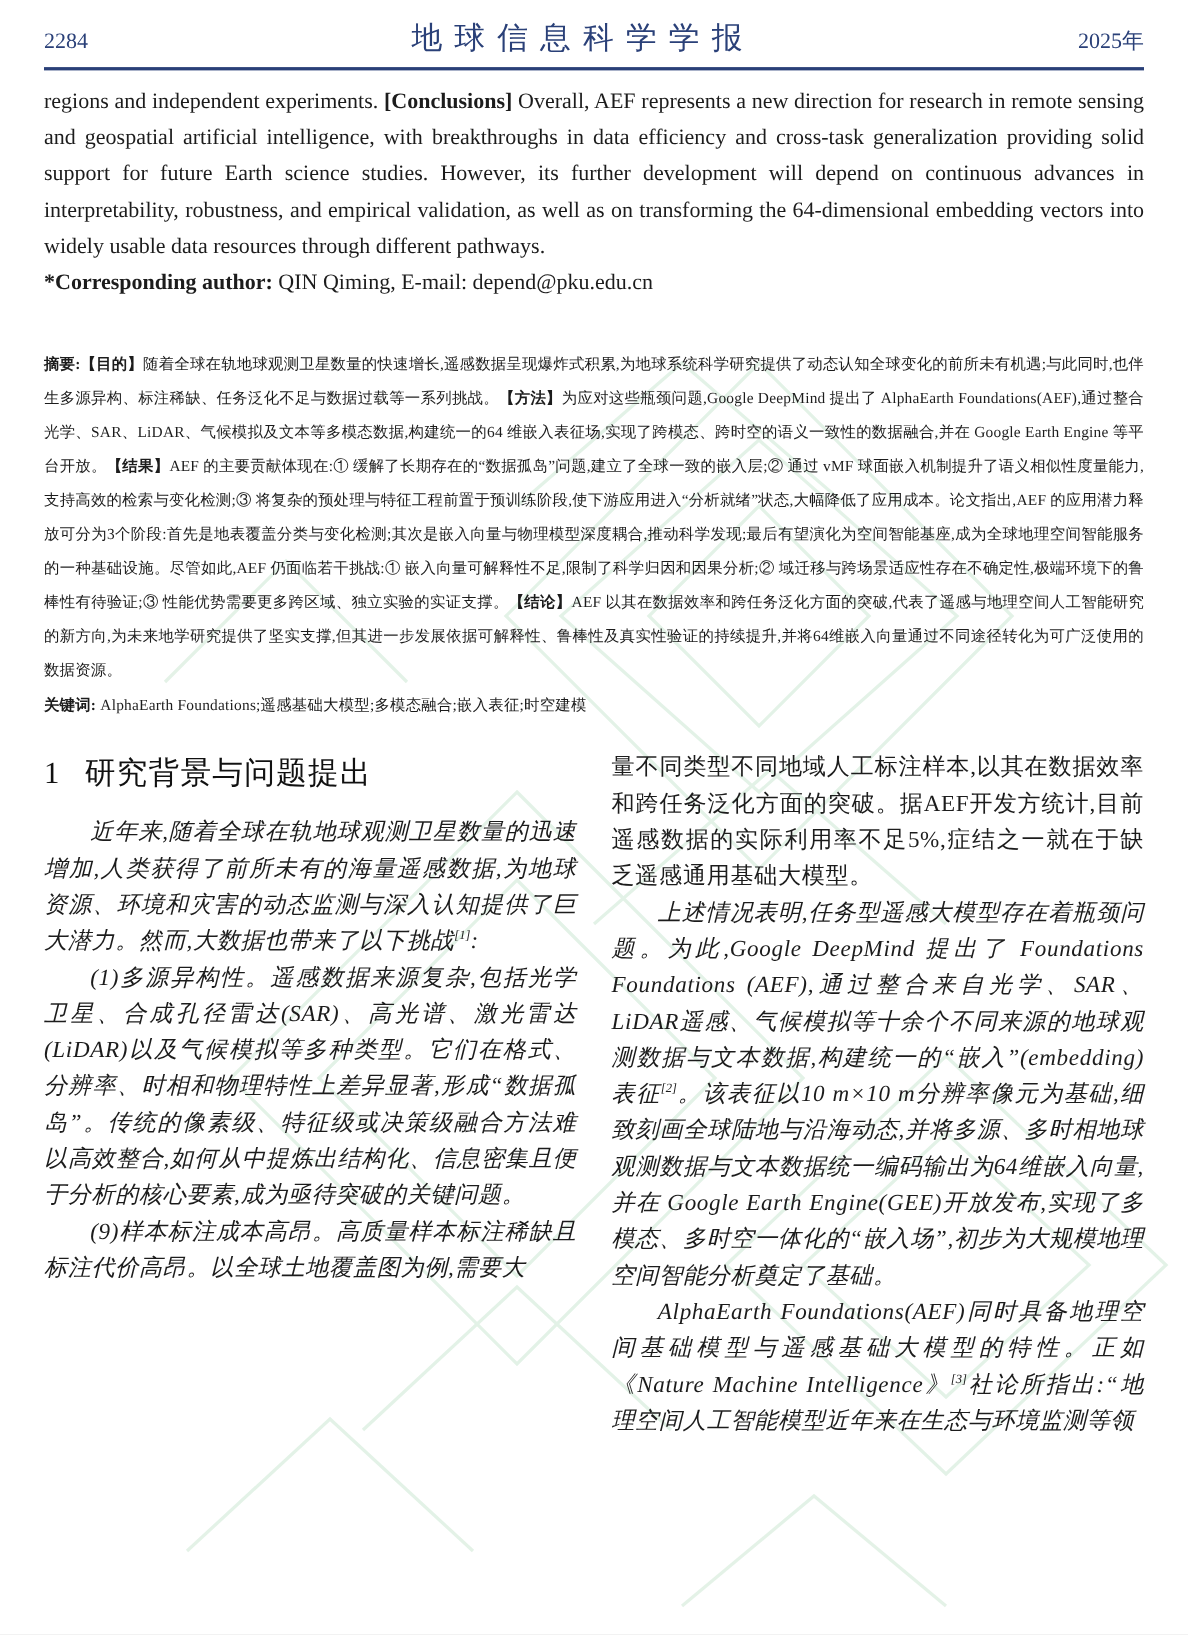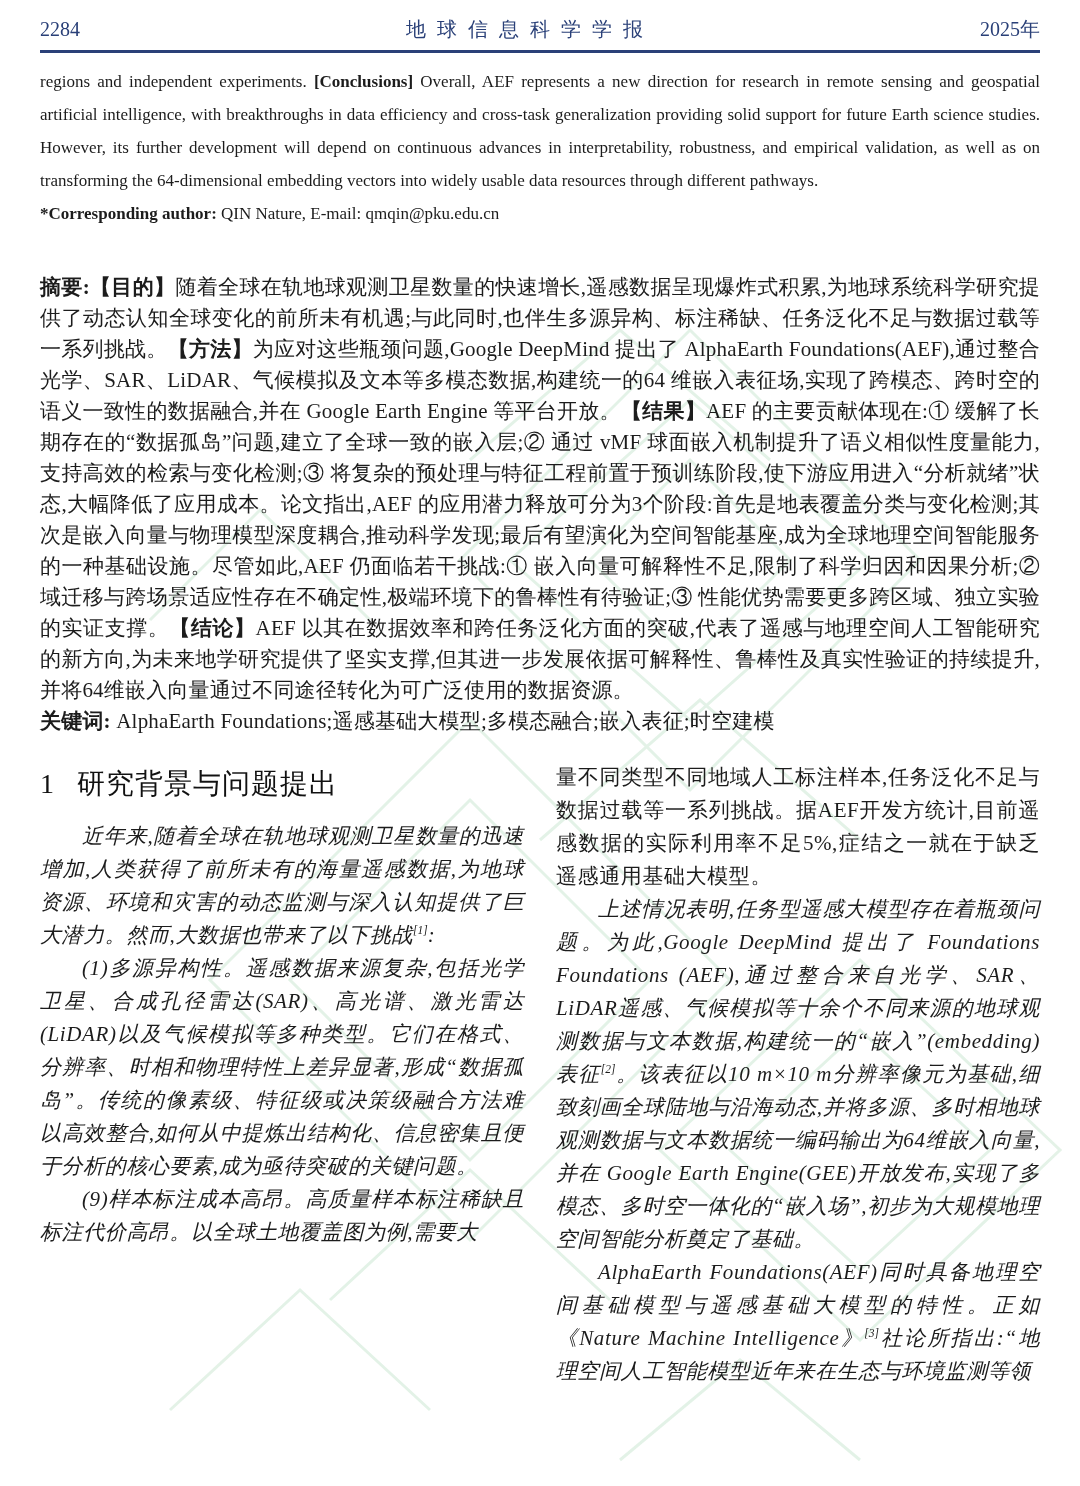--- a/index.html
+++ b/index.html
@@ -14,29 +14,29 @@
   }
   .wm{position:absolute;inset:0;z-index:0;pointer-events:none;}
   .content{position:relative;z-index:1;padding:0 40px;}
 
   
   .hdr-row{
     display:flex;justify-content:space-between;align-items:baseline;
     padding-top:16px;color:var(--navy,#2a4078);
     font-size:20px;
   }
-  .hdr-title{letter-spacing:11px;font-size:20px;}
+  .hdr-title{letter-spacing:11px;font-size:28px;}
   .hdr-rule{border-bottom:3px solid var(--navy,#2a4078);margin-top:7px;}
 
   
-  .en-block{margin-top:12px;font-size:17px;line-height:33px;text-align:justify;}
+  .en-block{margin-top:12px;font-size:20px;line-height:33px;text-align:justify;}
   .en-block p{margin:0;}
 
   
-  .abstract{margin-top:42px;font-size:21px;line-height:31px;text-align:justify;letter-spacing:0.2px;}
+  .abstract{margin-top:42px;font-size:14px;line-height:31px;text-align:justify;letter-spacing:0.2px;}
   .abstract p{margin:0;}
 
   
   .columns{display:flex;gap:32px;margin-top:24px;}
   .col{flex:1;min-width:0;font-size:21px;line-height:33px;text-align:justify;letter-spacing:0.6px;}
   .col p{margin:0;}
   .indent{text-indent:2em;font-style:italic;}
   .section-h{
     display:flex;gap:22px;align-items:baseline;
     font-size:28px;font-weight:normal;letter-spacing:1px;
@@ -72,41 +72,41 @@
 
     <div class="hdr-row">
       <span>2284</span>
       <span class="hdr-title">地球信息科学学报</span>
       <span>2025年</span>
     </div>
     <div class="hdr-rule"></div>
 
     <div class="en-block">
       <p><span>regions and independent experiments. </span><span class="b">[Conclusions]</span><span> Overall, AEF represents a new direction for research in remote sensing and geospatial artificial intelligence, with breakthroughs in data efficiency and cross-task generalization providing solid support for future Earth science studies. However, its further development will depend on continuous advances in interpretability, robustness, and empirical validation, as well as on transforming the 64-dimensional embedding vectors into widely usable data resources through different pathways.</span></p>
-      <p><span class="b">*Corresponding author:</span><span> QIN Nature, E-mail: qmqin@pku.edu.cn</span></p>
+      <p><span class="b">*Corresponding author:</span><span> QIN Qiming, E-mail: depend@pku.edu.cn</span></p>
     </div>
 
     <div class="abstract">
       <p><span class="b">摘要:【目的】</span><span>随着全球在轨地球观测卫星数量的快速增长,遥感数据呈现爆炸式积累,为地球系统科学研究提供了动态认知全球变化的前所未有机遇;与此同时,也伴生多源异构、标注稀缺、任务泛化不足与数据过载等一系列挑战。</span><span class="b">【方法】</span><span>为应对这些瓶颈问题,Google DeepMind 提出了 AlphaEarth Foundations(AEF),通过整合光学、SAR、LiDAR、气候模拟及文本等多模态数据,构建统一的64 维嵌入表征场,实现了跨模态、跨时空的语义一致性的数据融合,并在 Google Earth Engine 等平台开放。</span><span class="b">【结果】</span><span>AEF 的主要贡献体现在:① 缓解了长期存在的“数据孤岛”问题,建立了全球一致的嵌入层;② 通过 vMF 球面嵌入机制提升了语义相似性度量能力,支持高效的检索与变化检测;③ 将复杂的预处理与特征工程前置于预训练阶段,使下游应用进入“分析就绪”状态,大幅降低了应用成本。论文指出,AEF 的应用潜力释放可分为3个阶段:首先是地表覆盖分类与变化检测;其次是嵌入向量与物理模型深度耦合,推动科学发现;最后有望演化为空间智能基座,成为全球地理空间智能服务的一种基础设施。尽管如此,AEF 仍面临若干挑战:① 嵌入向量可解释性不足,限制了科学归因和因果分析;② 域迁移与跨场景适应性存在不确定性,极端环境下的鲁棒性有待验证;③ 性能优势需要更多跨区域、独立实验的实证支撑。</span><span class="b">【结论】</span><span>AEF 以其在数据效率和跨任务泛化方面的突破,代表了遥感与地理空间人工智能研究的新方向,为未来地学研究提供了坚实支撑,但其进一步发展依据可解释性、鲁棒性及真实性验证的持续提升,并将64维嵌入向量通过不同途径转化为可广泛使用的数据资源。</span></p>
       <p><span class="b">关键词:</span><span> AlphaEarth Foundations;遥感基础大模型;多模态融合;嵌入表征;时空建模</span></p>
     </div>
 
     <div class="columns">
 
       <div class="col">
         <h2 class="section-h">
           <span>1</span>
           <span>研究背景与问题提出</span>
         </h2>
         <p class="indent"><span>近年来,随着全球在轨地球观测卫星数量的迅速增加,人类获得了前所未有的海量遥感数据,为地球资源、环境和灾害的动态监测与深入认知提供了巨大潜力。然而,大数据也带来了以下挑战</span><span class="sup">[1]</span><span>:</span></p>
         <p class="indent"><span>(1)多源异构性。遥感数据来源复杂,包括光学卫星、合成孔径雷达(SAR)、高光谱、激光雷达(LiDAR)以及气候模拟等多种类型。它们在格式、分辨率、时相和物理特性上差异显著,形成“数据孤岛”。传统的像素级、特征级或决策级融合方法难以高效整合,如何从中提炼出结构化、信息密集且便于分析的核心要素,成为亟待突破的关键问题。</span></p>
         <p class="indent"><span>(9)样本标注成本高昂。高质量样本标注稀缺且标注代价高昂。以全球土地覆盖图为例,需要大</span></p>
       </div>
 
       <div class="col">
-        <p><span>量不同类型不同地域人工标注样本,任务泛化不足与数据过载等一系列挑战。据AEF开发方统计,目前遥感数据的实际利用率不足5%,症结之一就在于缺乏遥感通用基础大模型。</span></p>
+        <p><span>量不同类型不同地域人工标注样本,以其在数据效率和跨任务泛化方面的突破。据AEF开发方统计,目前遥感数据的实际利用率不足5%,症结之一就在于缺乏遥感通用基础大模型。</span></p>
         <p class="indent"><span>上述情况表明,任务型遥感大模型存在着瓶颈问题。为此,Google DeepMind 提出了 Foundations Foundations (AEF),通过整合来自光学、SAR、LiDAR遥感、气候模拟等十余个不同来源的地球观测数据与文本数据,构建统一的“嵌入”(embedding)表征</span><span class="sup">[2]</span><span>。该表征以10 m×10 m分辨率像元为基础,细致刻画全球陆地与沿海动态,并将多源、多时相地球观测数据与文本数据统一编码输出为64维嵌入向量,并在 Google Earth Engine(GEE)开放发布,实现了多模态、多时空一体化的“嵌入场”,初步为大规模地理空间智能分析奠定了基础。</span></p>
         <p class="indent"><span>AlphaEarth Foundations(AEF)同时具备地理空间基础模型与遥感基础大模型的特性。正如《Nature Machine Intelligence》</span><span class="sup">[3]</span><span>社论所指出:“地理空间人工智能模型近年来在生态与环境监测等领</span></p>
       </div>
 
     </div>
   </div>
 </div>
 
 </body></html>

